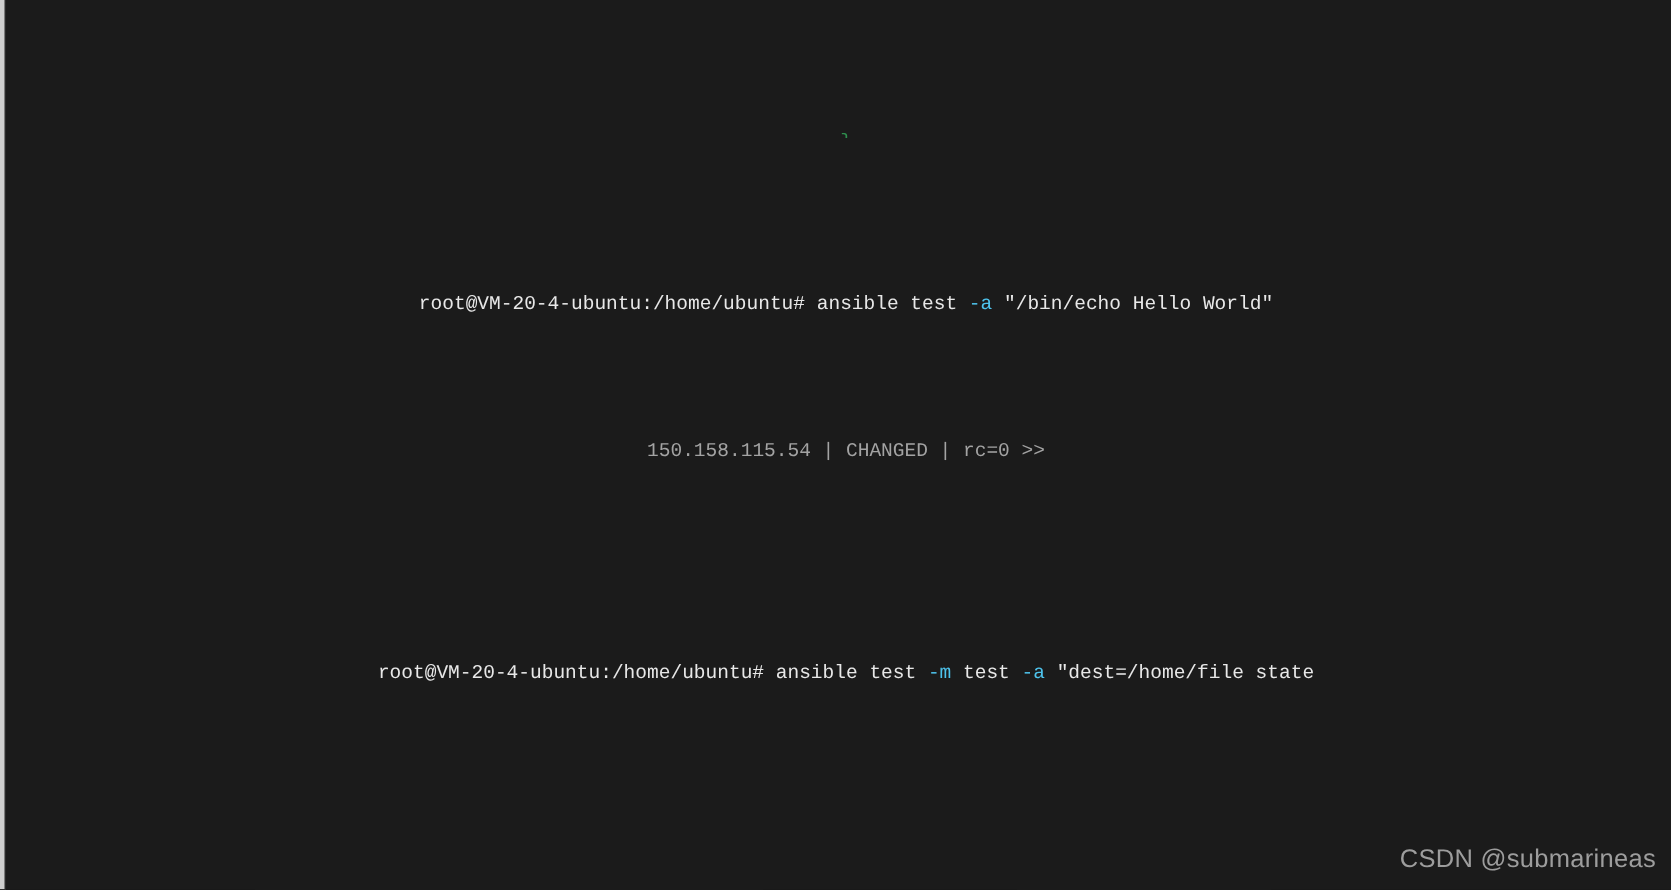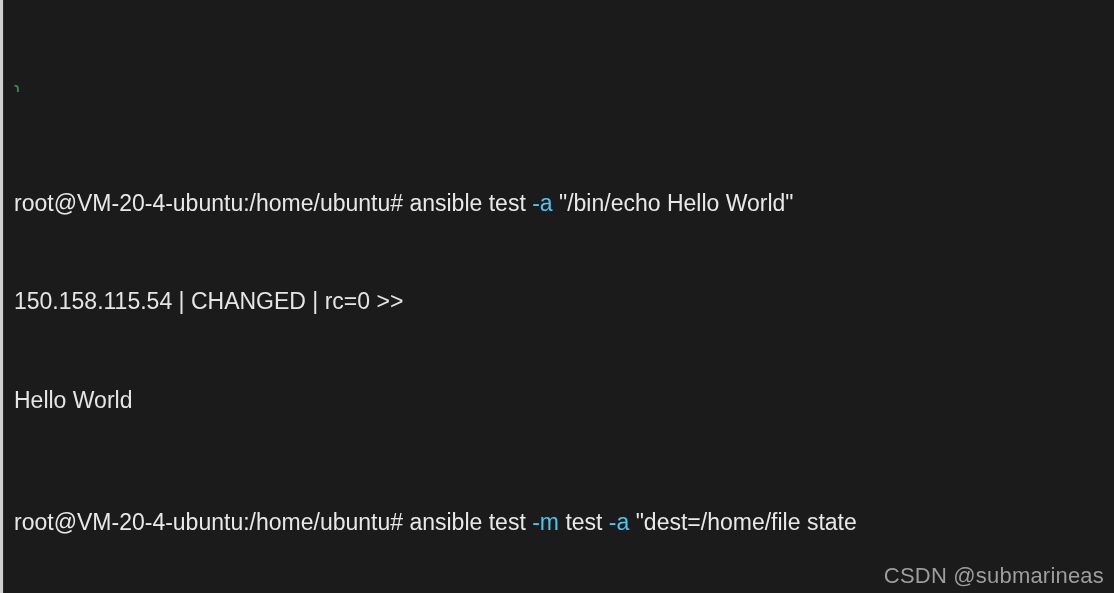--- a/index.html
+++ b/index.html
@@ -27,52 +27,53 @@
     border-right: 1px solid #2a2a2a;
     box-sizing: border-box;
   }
   #screen {
     position: absolute;
     left: 5px;
     top: 0;
     right: 0;
     bottom: 0;
     padding: 0;
-    font-family: Liberation Sans, sans-serif;
-    font-size: 23px;
+    font-family: Liberation Mono, monospace;
+    font-size: 13px;
     line-height: 24.6px;
     letter-spacing: 0px;
     white-space: pre;
     overflow: hidden;
+    text-align: center;
   }
   .line {
     height: 24.6px;
     padding-left: 9px;
     white-space: pre;
   }
   
   .line.clip-top {
     height: 9px;
     line-height: 24.6px;
     margin-top: -15px;
     overflow: hidden;
   }
   .c-prompt   { color: #e8e8e8; }
-  .c-out      { color: #e5e5e5; }
+  .c-out      { color: #a3a3a3; }
   .c-flag     { color: #4ec3ec; }
   .c-green    { color: #2f8f4e; }
   .c-white    { color: #e8e8e8; }
 
   #watermark {
     position: absolute;
     right: 10px;
     top: 563px;
     color: #9d9d9d;
     font-family: "Liberation Sans", sans-serif;
-    font-size: 22px;
+    font-size: 17px;
     letter-spacing: 0.2px;
     user-select: none;
   }
 </style>
 </head>
 <body>
 
 <div id="terminal">
 
   <div id="left-border"></div>
@@ -80,21 +81,20 @@
   <div id="screen">
 
     
     <div class="line clip-top"><span class="c-green">}</span></div>
 
     
     <div class="line"><span class="c-prompt">root@VM-20-4-ubuntu:/home/ubuntu#</span><span class="c-white"> ansible test </span><span class="c-flag">-a</span><span class="c-white"> "/bin/echo Hello World"</span></div>
 
     <div class="line"><span class="c-out">150.158.115.54 | CHANGED | rc=0 &gt;&gt;</span></div>
 
-    <div class="line"><span class="c-out">Hello World</span></div>
 
     
     <div class="line"><span class="c-prompt">root@VM-20-4-ubuntu:/home/ubuntu#</span><span class="c-white"> ansible test </span><span class="c-flag">-m</span><span class="c-white"> test </span><span class="c-flag">-a</span><span class="c-white"> "dest=/home/file state</span></div>
 
     
 
     
 
     
     

